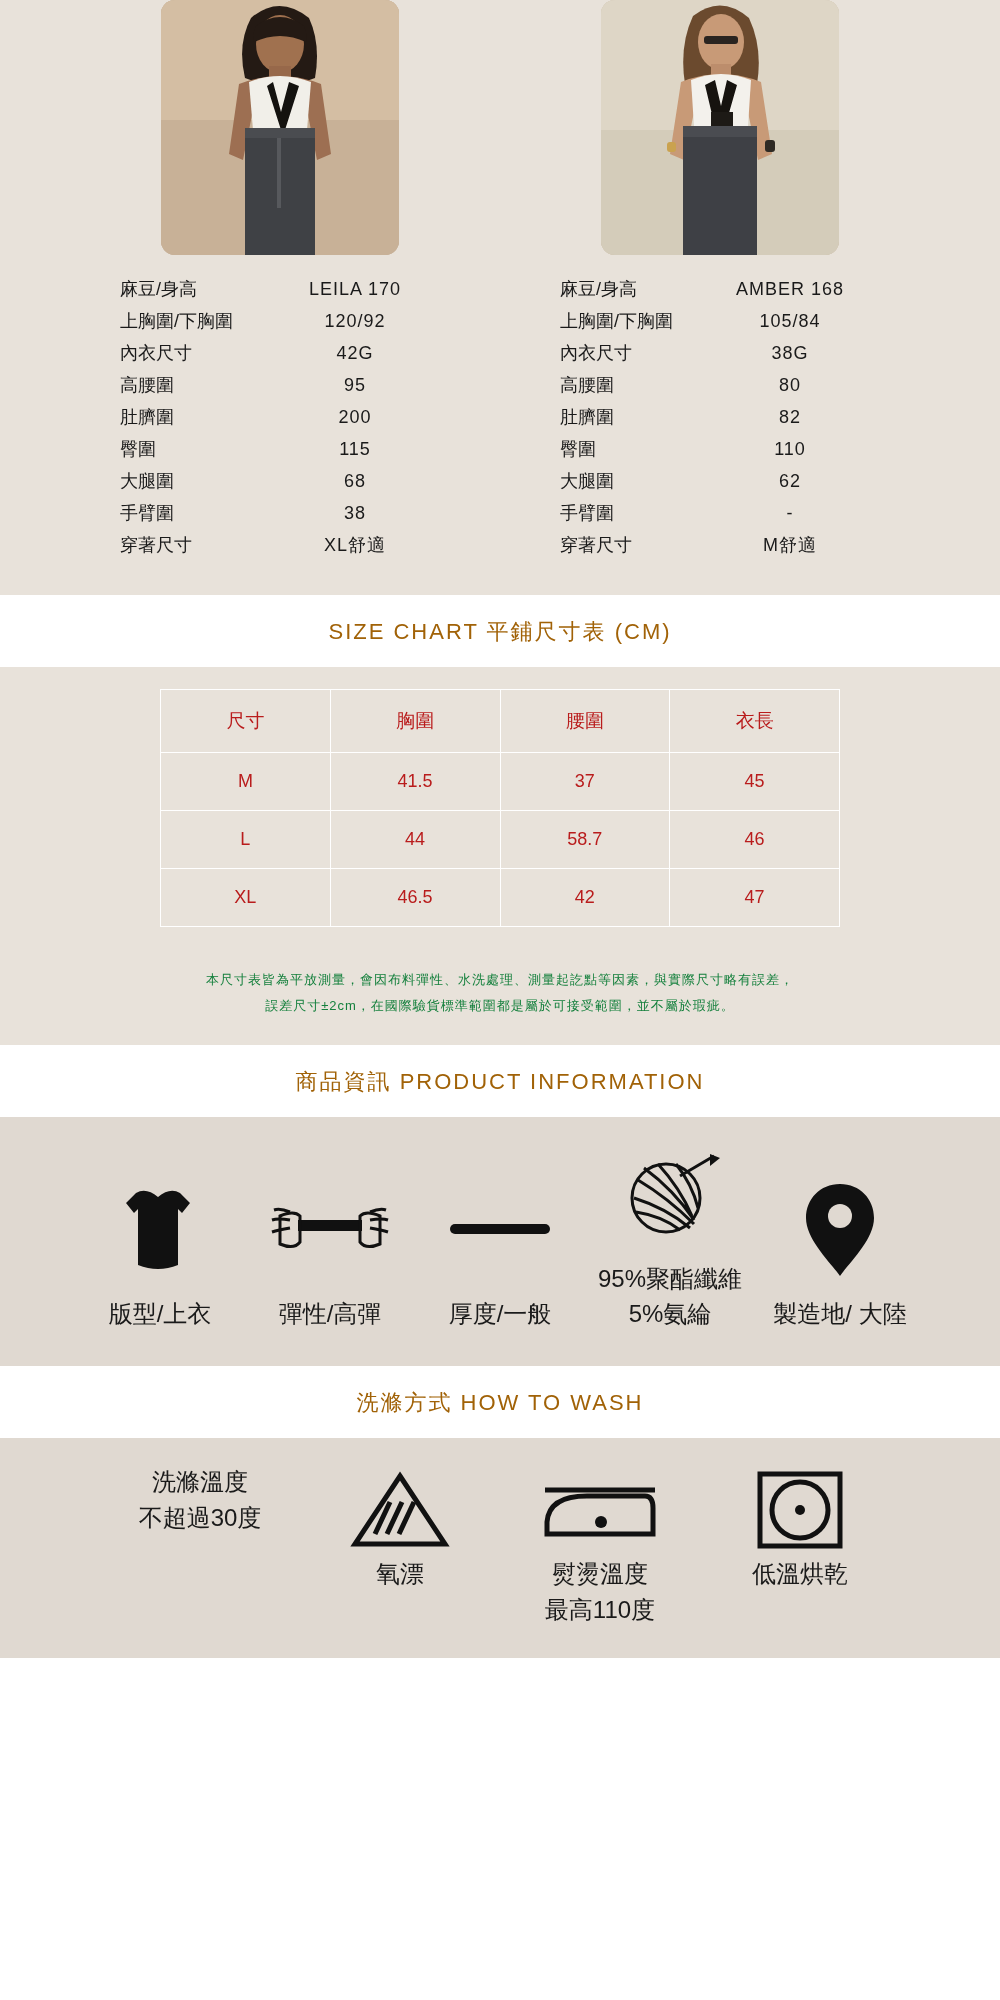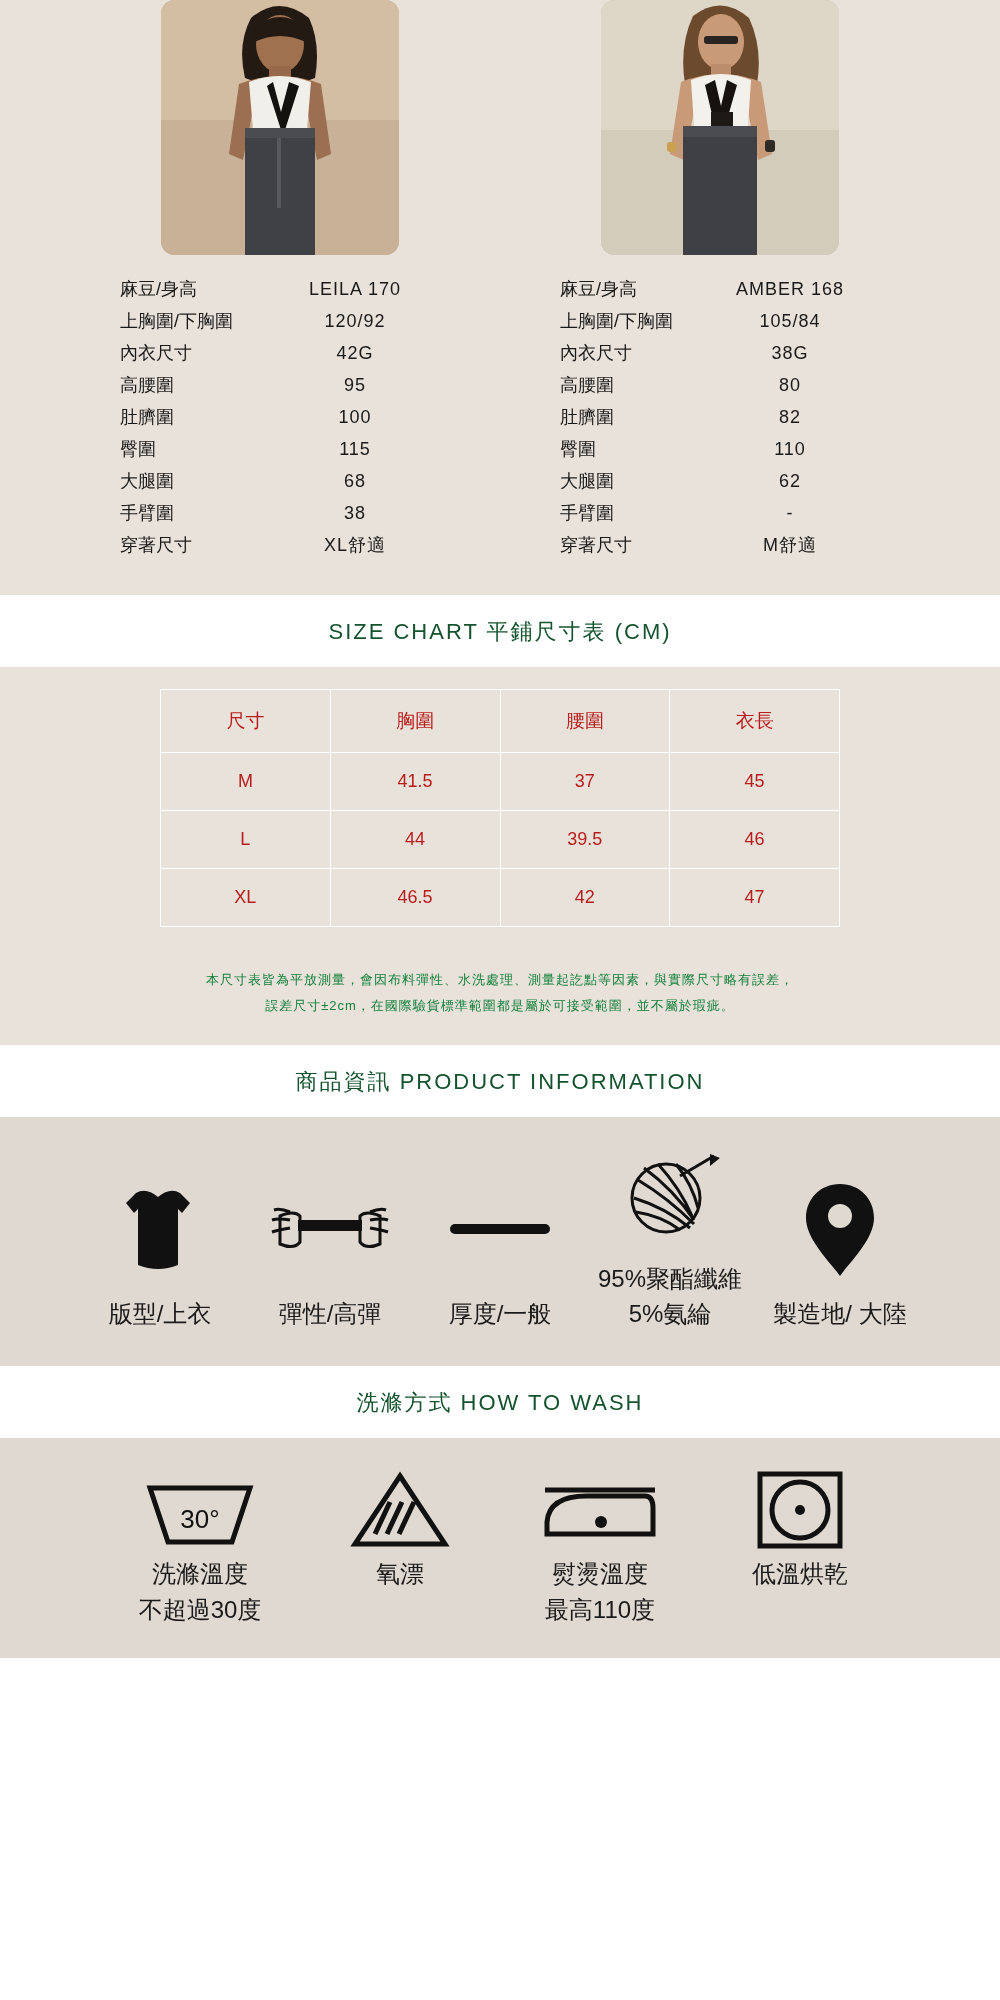--- a/index.html
+++ b/index.html
@@ -35,21 +35,21 @@
   .spec-value{flex:1;text-align:center;letter-spacing:1px;}
   .model-col.right .spec-label{width:140px;}
 
   
   .sec-title{
     background:#ffffff;
     text-align:center;
     font-size:22px;
     letter-spacing:2px;
     padding:22px 0 20px;
-    color:#14532d;
+    color:#a16207;
   }
 
   
   .chart-wrap{background:#e8e2da;padding:22px 0 30px;}
   table.size{
     border-collapse:collapse;
     margin:0 auto;
     width:680px;
     background:transparent;
   }
@@ -132,21 +132,21 @@
         <div class="spec-row">
             <span class="spec-label">內衣尺寸</span>
             <span class="spec-value">42G</span>
           </div>
         <div class="spec-row">
             <span class="spec-label">高腰圍</span>
             <span class="spec-value">95</span>
           </div>
         <div class="spec-row">
             <span class="spec-label">肚臍圍</span>
-            <span class="spec-value">100</span>
+            <span class="spec-value">200</span>
           </div>
         <div class="spec-row">
             <span class="spec-label">臀圍</span>
             <span class="spec-value">115</span>
           </div>
         <div class="spec-row">
             <span class="spec-label">大腿圍</span>
             <span class="spec-value">68</span>
           </div>
         <div class="spec-row">
@@ -246,21 +246,21 @@
       <tbody>
         <tr>
           <td>M</td>
           <td>41.5</td>
           <td>37</td>
           <td>45</td>
         </tr>
         <tr>
           <td>L</td>
           <td>44</td>
-          <td>39.5</td>
+          <td>58.7</td>
           <td>46</td>
         </tr>
         <tr>
           <td>XL</td>
           <td>46.5</td>
           <td>42</td>
           <td>47</td>
         </tr>
       </tbody>
     </table>
@@ -331,26 +331,20 @@
 
     </div>
   </div>
 
   <div class="sec-title">洗滌方式 HOW TO WASH</div>
 
   <div class="wash-wrap">
     <div class="wash-row">
 
       <div class="wash-item">
-        <div class="wash-icon">
-          <svg width="120" height="84" viewBox="0 0 120 84">
-            <path d="M10 20 L110 20 L92 74 L28 74 Z" fill="none" stroke="#111" stroke-width="5"></path>
-            <text x="60" y="60" font-family="Liberation Sans, sans-serif" font-size="26" text-anchor="middle" fill="#111">30°</text>
-          </svg>
-        </div>
         <div class="wash-label">洗滌溫度<br>不超過30度</div>
       </div>
 
       <div class="wash-item">
         <div class="wash-icon">
           <svg width="110" height="84" viewBox="0 0 110 84">
             <path d="M55 8 L100 76 L10 76 Z" fill="none" stroke="#111" stroke-width="5"></path>
             <path d="M45 34 L30 66 M57 34 L42 66 M69 34 L54 66" stroke="#111" stroke-width="5"></path>
           </svg>
         </div>

